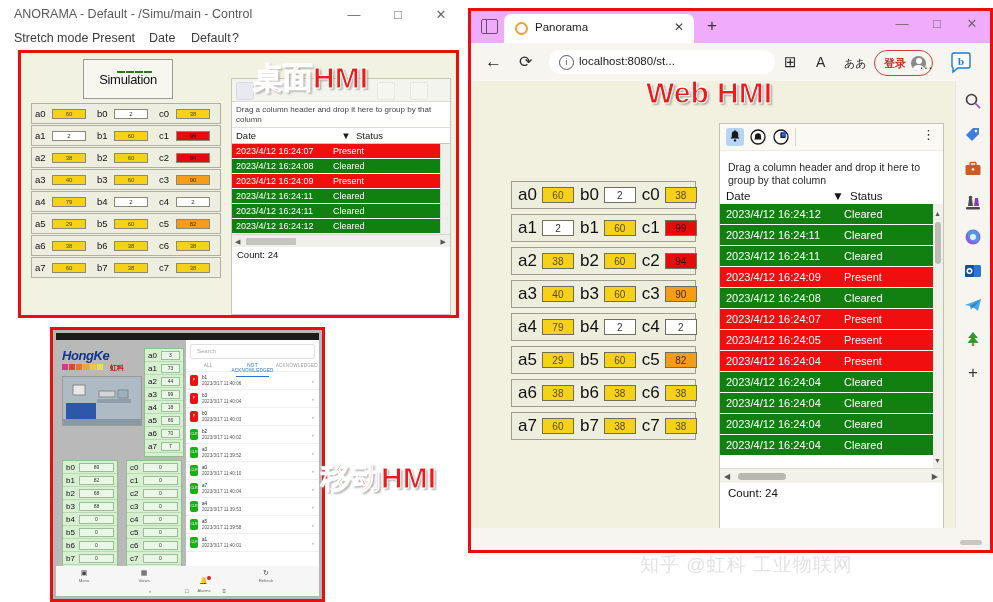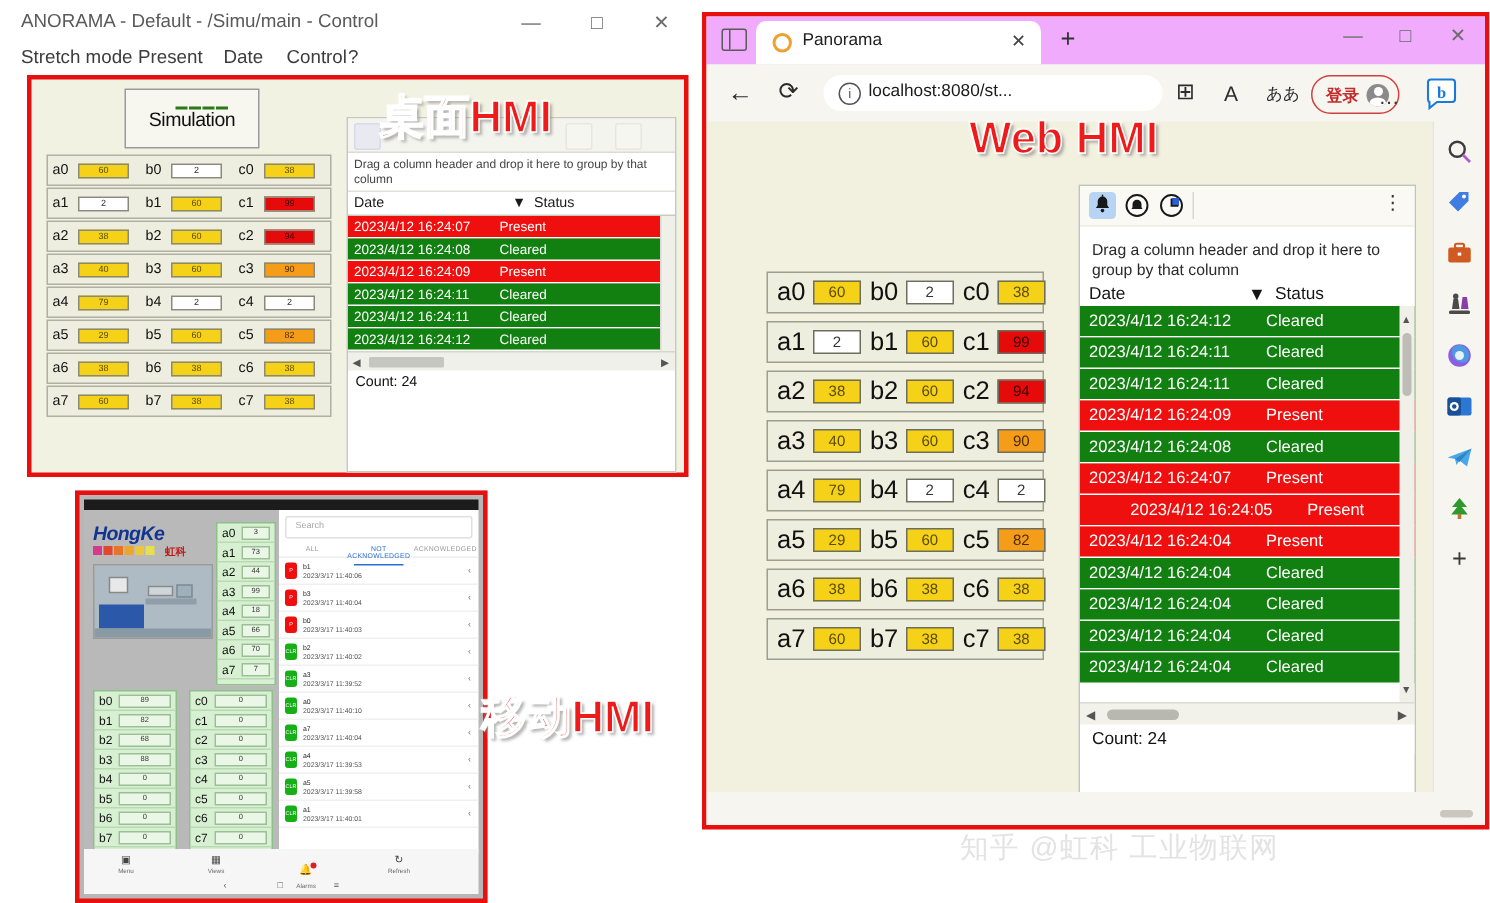--- a/index.html
+++ b/index.html
@@ -144,21 +144,21 @@
     <div id="dw-title">ANORAMA - Default - /Simu/main - Control</div>
     <div class="winbtn" style="left:345px">—</div>
     <div class="winbtn" style="left:389px">□</div>
     <div class="winbtn" style="left:432px">✕</div>
   </div>
 
   <div id="dw-menubar">
     <div class="menuitem" style="left:14px">Stretch mode</div>
     <div class="menuitem" style="left:92px">Present</div>
     <div class="menuitem" style="left:149px">Date</div>
-    <div class="menuitem" style="left:191px">Control</div>
+    <div class="menuitem" style="left:191px">Default</div>
     <div class="menuitem" style="left:232px">?</div>
   </div>
 
   <div id="dw-client">
 
     <div class="simwidget" style="left:62px;top:6px;width:88px;height:38px;">
       <div class="simbars" style="left:33px;top:11px;">
         <i></i>
           <i></i>
           <i></i>
@@ -543,21 +543,21 @@
             <span>Present</span>
           </div>
           <div class="wa-row" style="background: rgb(17, 128, 17);">
             <span class="wa-date">2023/4/12 16:24:08</span>
             <span>Cleared</span>
           </div>
           <div class="wa-row" style="background: rgb(239, 15, 15);">
             <span class="wa-date">2023/4/12 16:24:07</span>
             <span>Present</span>
           </div>
-          <div class="wa-row" style="background: rgb(239, 15, 15); justify-content: center;">
+          <div class="wa-row" style="background: rgb(239, 15, 15);">
             <span class="wa-date">2023/4/12 16:24:05</span>
             <span>Present</span>
           </div>
           <div class="wa-row" style="background: rgb(239, 15, 15);">
             <span class="wa-date">2023/4/12 16:24:04</span>
             <span>Present</span>
           </div>
           <div class="wa-row" style="background: rgb(17, 128, 17);">
             <span class="wa-date">2023/4/12 16:24:04</span>
             <span>Cleared</span>

